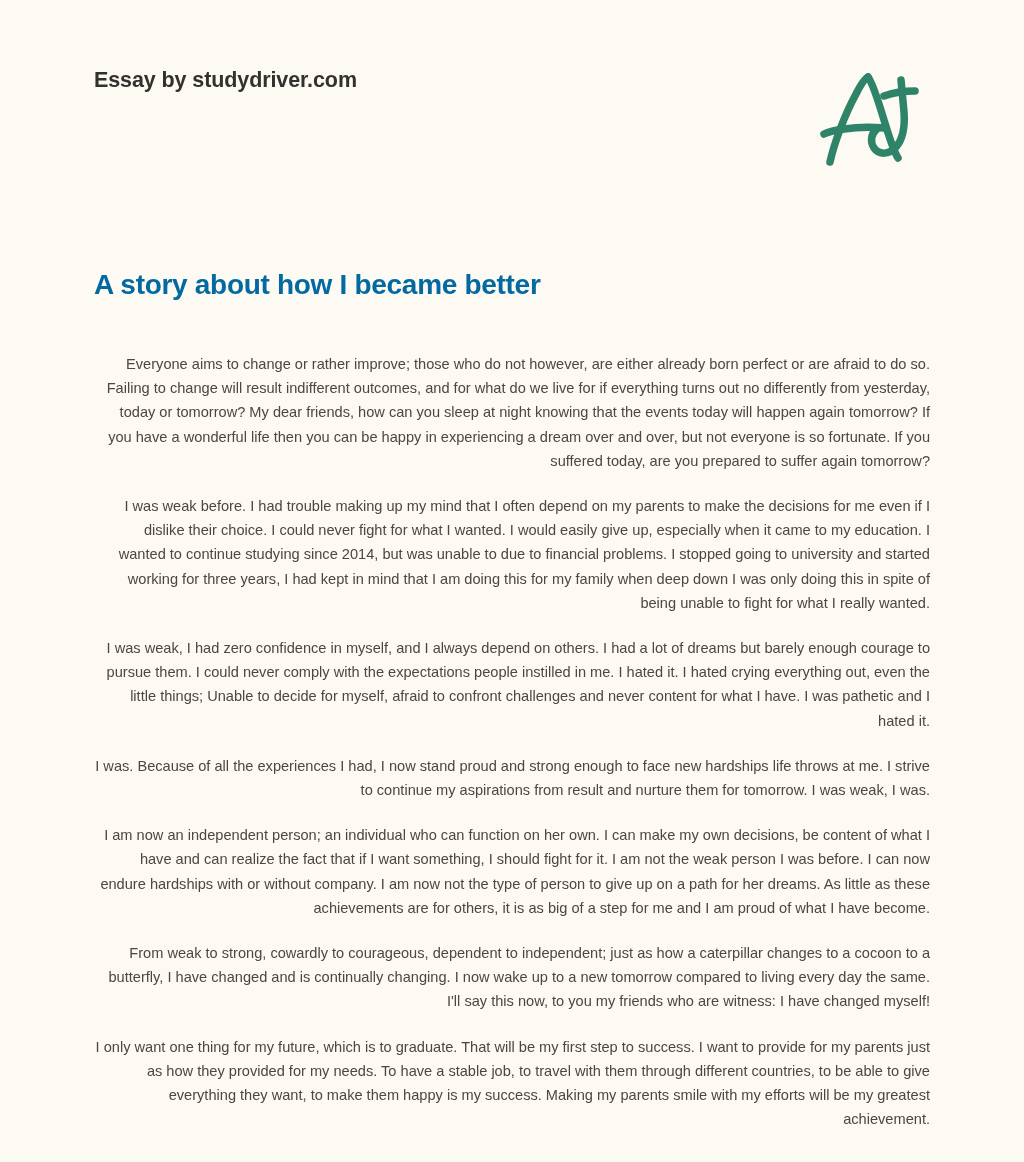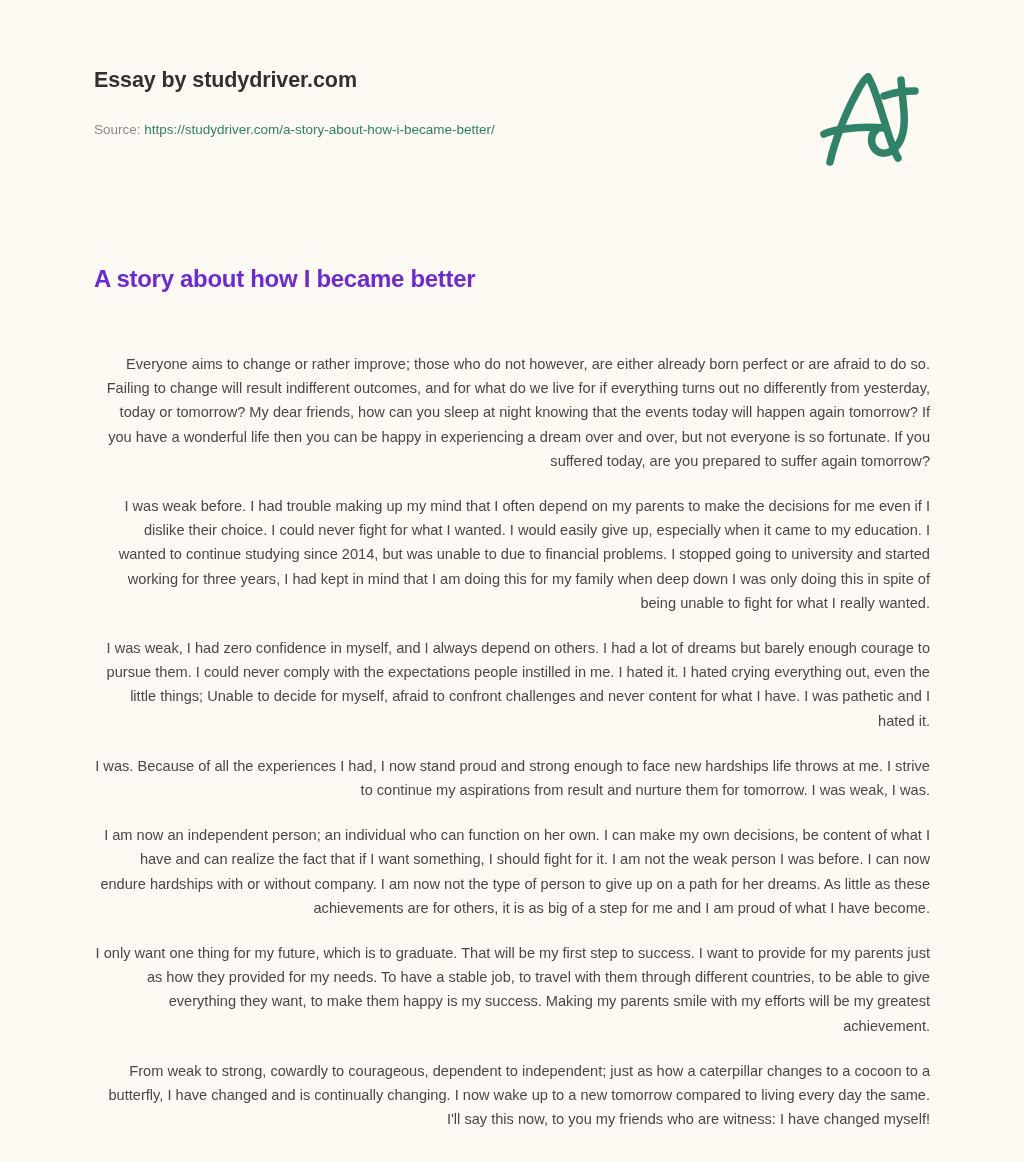--- a/index.html
+++ b/index.html
@@ -72,24 +72,24 @@
     width: 116px;
     height: 104px;
   }
 
   
   .title {
     position: absolute;
     left: 94px;
     top: 248px;
     width: 800px;
-    font-size: 24px;
+    font-size: 28px;
     font-weight: 600;
     letter-spacing: -0.3px;
-    color: #6d28d9;
+    color: #0369a1;
     line-height: 1.25;
   }
 
   
   .article {
     position: absolute;
     left: 94px;
     top: 352px;
     width: 836px;
   }
@@ -106,24 +106,20 @@
 </style>
 </head>
 <body>
 
 <div class="page">
 
   <div class="header">
 
     <div class="byline">Essay by studydriver.com</div>
 
-    <div class="source-row">
-      <span class="source-label">Source:</span>
-      <a class="source-link" href="#">https://studydriver.com/a-story-about-how-i-became-better/</a>
-    </div>
 
     <div class="logo">
       <svg viewBox="0 0 116 104" xmlns="http://www.w3.org/2000/svg">
         <g fill="none" stroke="#2e8368" stroke-width="7.5" stroke-linecap="round" stroke-linejoin="round">
 
           <path d="M18 96 C 22 78, 32 50, 44 28 C 48 20, 52 13, 56 11"></path>
 
           <path d="M56 11 C 60 16, 66 34, 72 54 C 77 70, 81 84, 86 92"></path>
 
           <path d="M12 68 C 18 65, 24 64, 32 63 C 46 61, 60 61, 72 62"></path>
@@ -138,17 +134,17 @@
   </div>
 
   <h1 class="title">A story about how I became better</h1>
 
   <div class="article">
     <p>Everyone aims to change or rather improve; those who do not however, are either already born perfect or are afraid to do so. Failing to change will result indifferent outcomes, and for what do we live for if everything turns out no differently from yesterday, today or tomorrow? My dear friends, how can you sleep at night knowing that the events today will happen again tomorrow? If you have a wonderful life then you can be happy in experiencing a dream over and over, but not everyone is so fortunate. If you suffered today, are you prepared to suffer again tomorrow?</p>
     <p>I was weak before. I had trouble making up my mind that I often depend on my parents to make the decisions for me even if I dislike their choice. I could never fight for what I wanted. I would easily give up, especially when it came to my education. I wanted to continue studying since 2014, but was unable to due to financial problems. I stopped going to university and started working for three years, I had kept in mind that I am doing this for my family when deep down I was only doing this in spite of being unable to fight for what I really wanted.</p>
     <p>I was weak, I had zero confidence in myself, and I always depend on others. I had a lot of dreams but barely enough courage to pursue them. I could never comply with the expectations people instilled in me. I hated it. I hated crying everything out, even the little things; Unable to decide for myself, afraid to confront challenges and never content for what I have. I was pathetic and I hated it.</p>
     <p>I was. Because of all the experiences I had, I now stand proud and strong enough to face new hardships life throws at me. I strive to continue my aspirations from result and nurture them for tomorrow. I was weak, I was.</p>
     <p>I am now an independent person; an individual who can function on her own. I can make my own decisions, be content of what I have and can realize the fact that if I want something, I should fight for it. I am not the weak person I was before. I can now endure hardships with or without company. I am now not the type of person to give up on a path for her dreams. As little as these achievements are for others, it is as big of a step for me and I am proud of what I have become.</p>
+    <p>From weak to strong, cowardly to courageous, dependent to independent; just as how a caterpillar changes to a cocoon to a butterfly, I have changed and is continually changing. I now wake up to a new tomorrow compared to living every day the same. I'll say this now, to you my friends who are witness: I have changed myself!</p>
     <p>I only want one thing for my future, which is to graduate. That will be my first step to success. I want to provide for my parents just as how they provided for my needs. To have a stable job, to travel with them through different countries, to be able to give everything they want, to make them happy is my success. Making my parents smile with my efforts will be my greatest achievement.</p>
-    <p>From weak to strong, cowardly to courageous, dependent to independent; just as how a caterpillar changes to a cocoon to a butterfly, I have changed and is continually changing. I now wake up to a new tomorrow compared to living every day the same. I'll say this now, to you my friends who are witness: I have changed myself!</p>
   </div>
 
 </div>
 
 </body></html>

